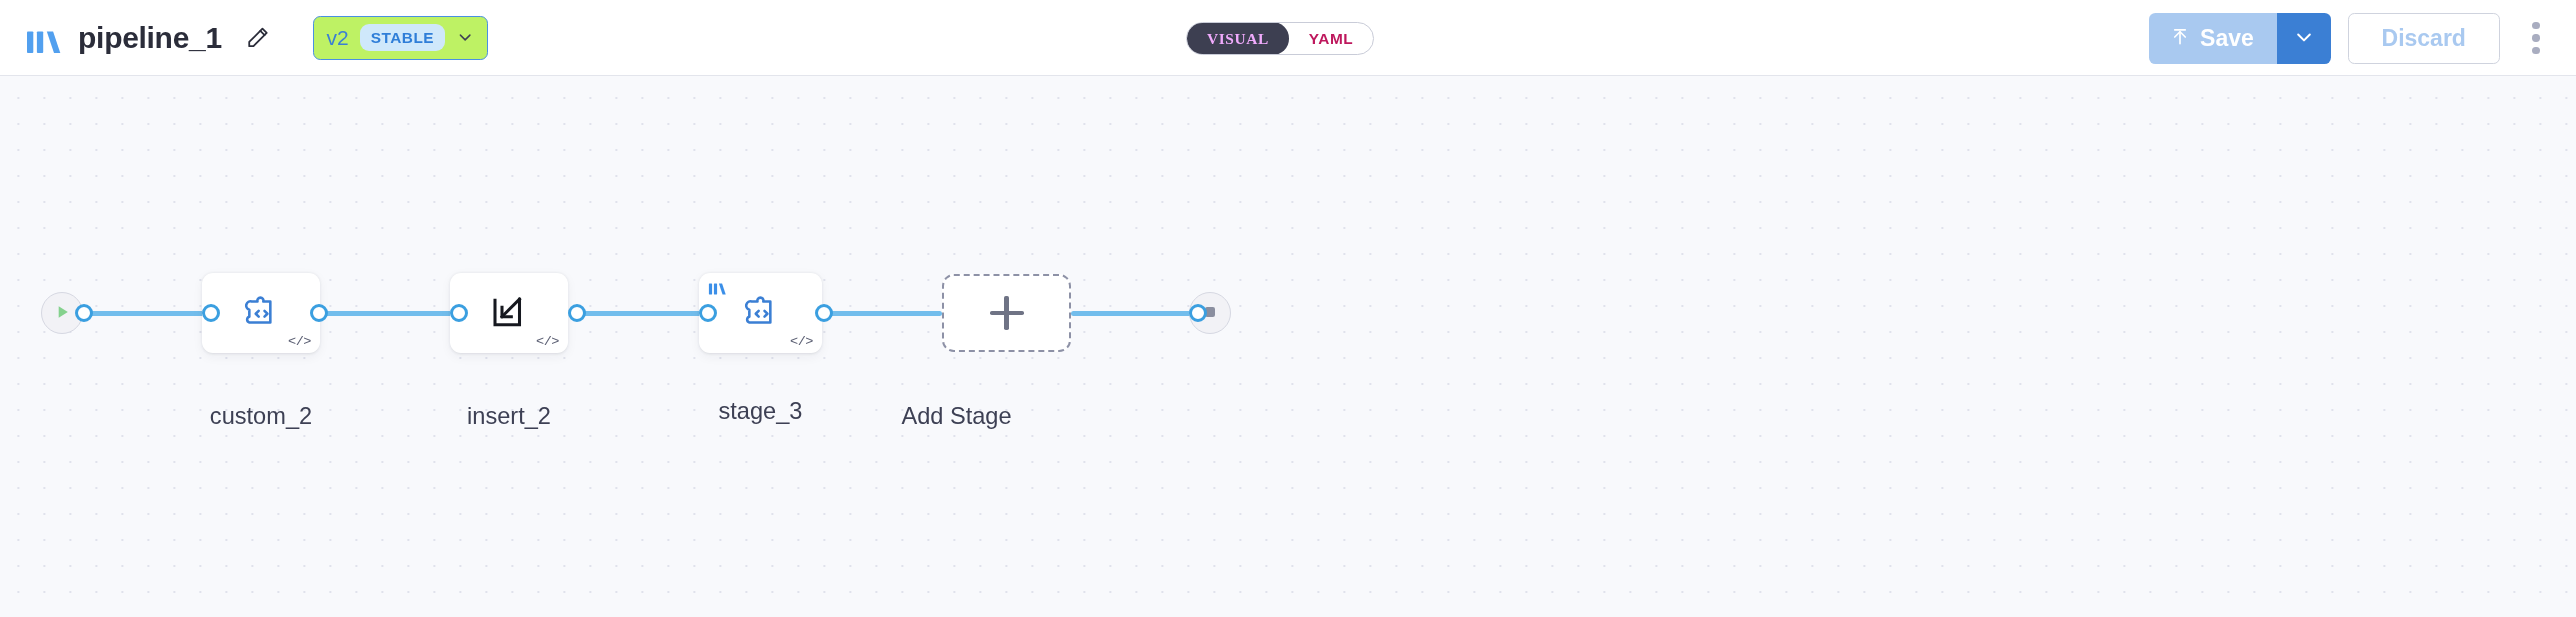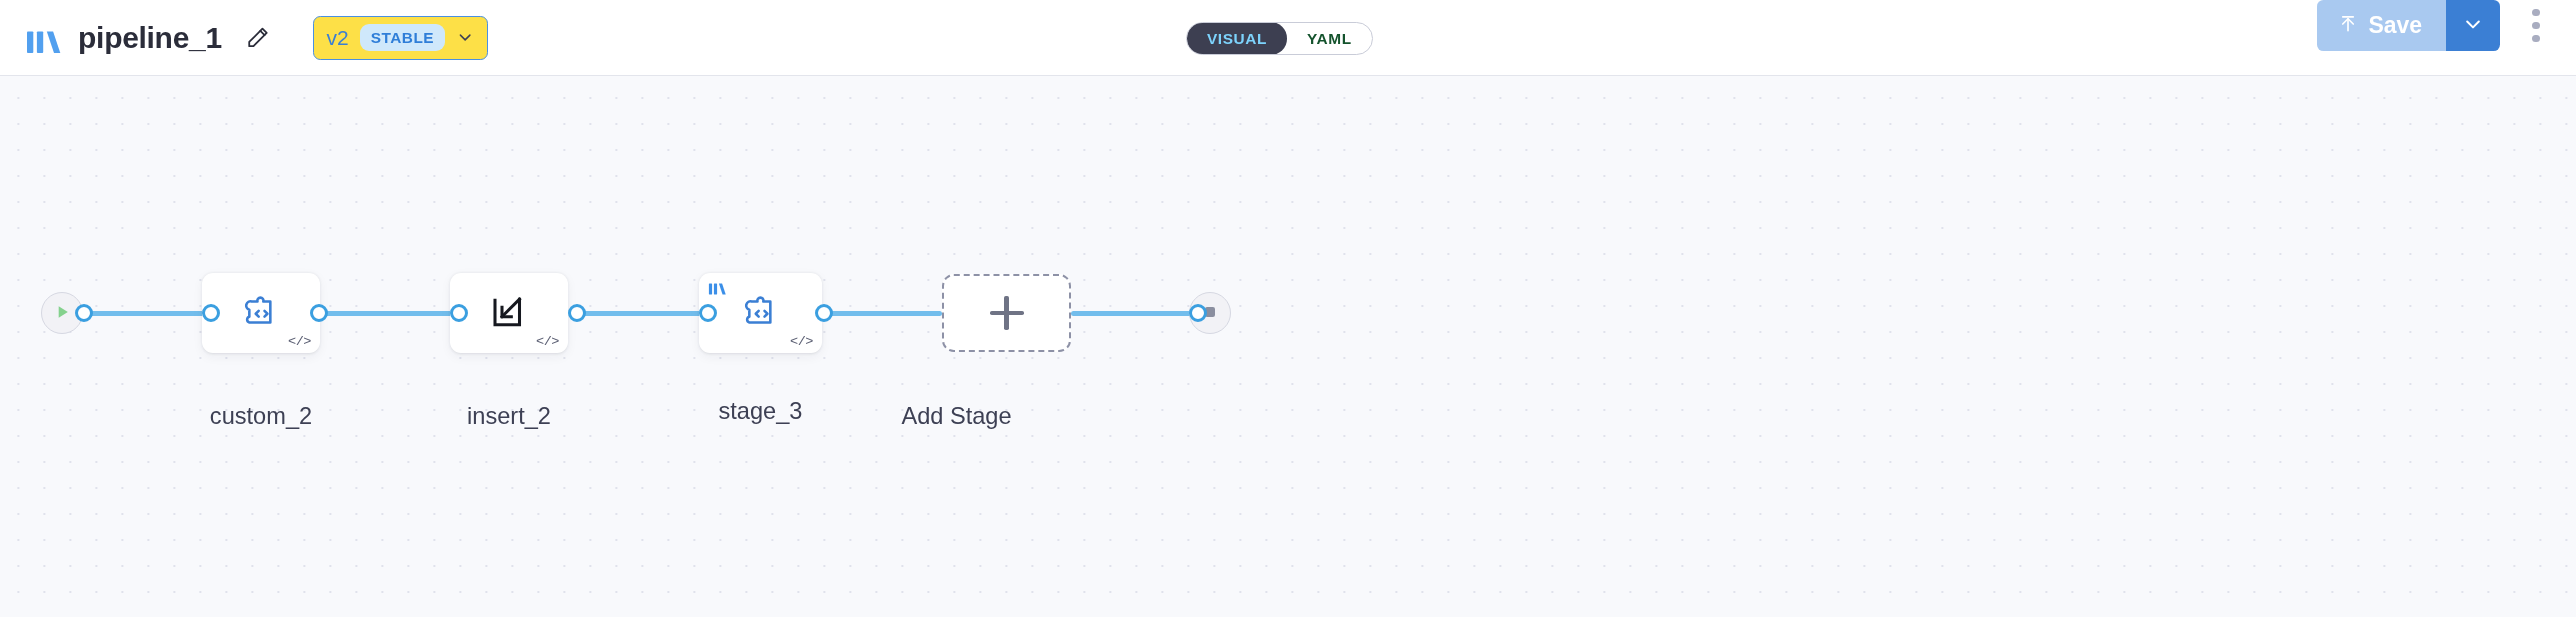--- a/index.html
+++ b/index.html
@@ -57,21 +57,21 @@
   .version-pill {
     margin-left: 40px;
     height: 44px;
     border: 1.4px solid #4a90e2;
     border-radius: 7.3px;
     display: flex;
     align-items: center;
     padding: 0 12.7px;
     gap: 11px;
     cursor: pointer;
-    background: #fde047;
+    background: #bef264;
   }
   .version-num {
     font-size: 21px;
     color: #3b7fd4;
     font-weight: normal;
   }
   .stable-badge {
     background: #cfe8fb;
     color: #2f7ed8;
     font-size: 15.4px;
@@ -104,32 +104,33 @@
     align-items: center;
     justify-content: center;
     font-size: 15.4px;
     font-weight: bold;
     letter-spacing: 0.6px;
     cursor: pointer;
     padding: 0 20px;
   }
   .seg.active {
     background: #3d3f51;
-    color: #7dd3fc;
+    color: #f0abfc;
     border-radius: 16.3px;
-  }
-  .seg.inactive { color: #14532d; background: transparent; }
+    font-family: Liberation Serif, serif;
+  }
+  .seg.inactive { color: #be185d; background: transparent; }
 
   .header-right {
     position: absolute;
     right: 20px;
     top: 0;
     height: 76px;
     display: flex;
-    align-items: flex-start;
+    align-items: center;
     gap: 16.3px;
   }
   .save-group {
     display: flex;
     height: 51px;
     border-radius: 6.4px;
     overflow: hidden;
   }
   .save-btn {
     background: #a9c9f0;
@@ -344,20 +345,21 @@
       </button>
       <div class="save-caret">
         <span>
           <svg width="20" height="20" viewBox="0 0 24 24" fill="none" stroke="#ffffff" stroke-width="2.4" stroke-linecap="round" stroke-linejoin="round">
             <polyline points="5,9 12,16 19,9"></polyline>
           </svg>
         </span>
       </div>
     </div>
 
+    <button class="discard-btn">Discard</button>
 
     <div class="kebab">
       <i></i>
       <i></i>
       <i></i>
     </div>
   </div>
 </div>
 
 <div class="canvas">

